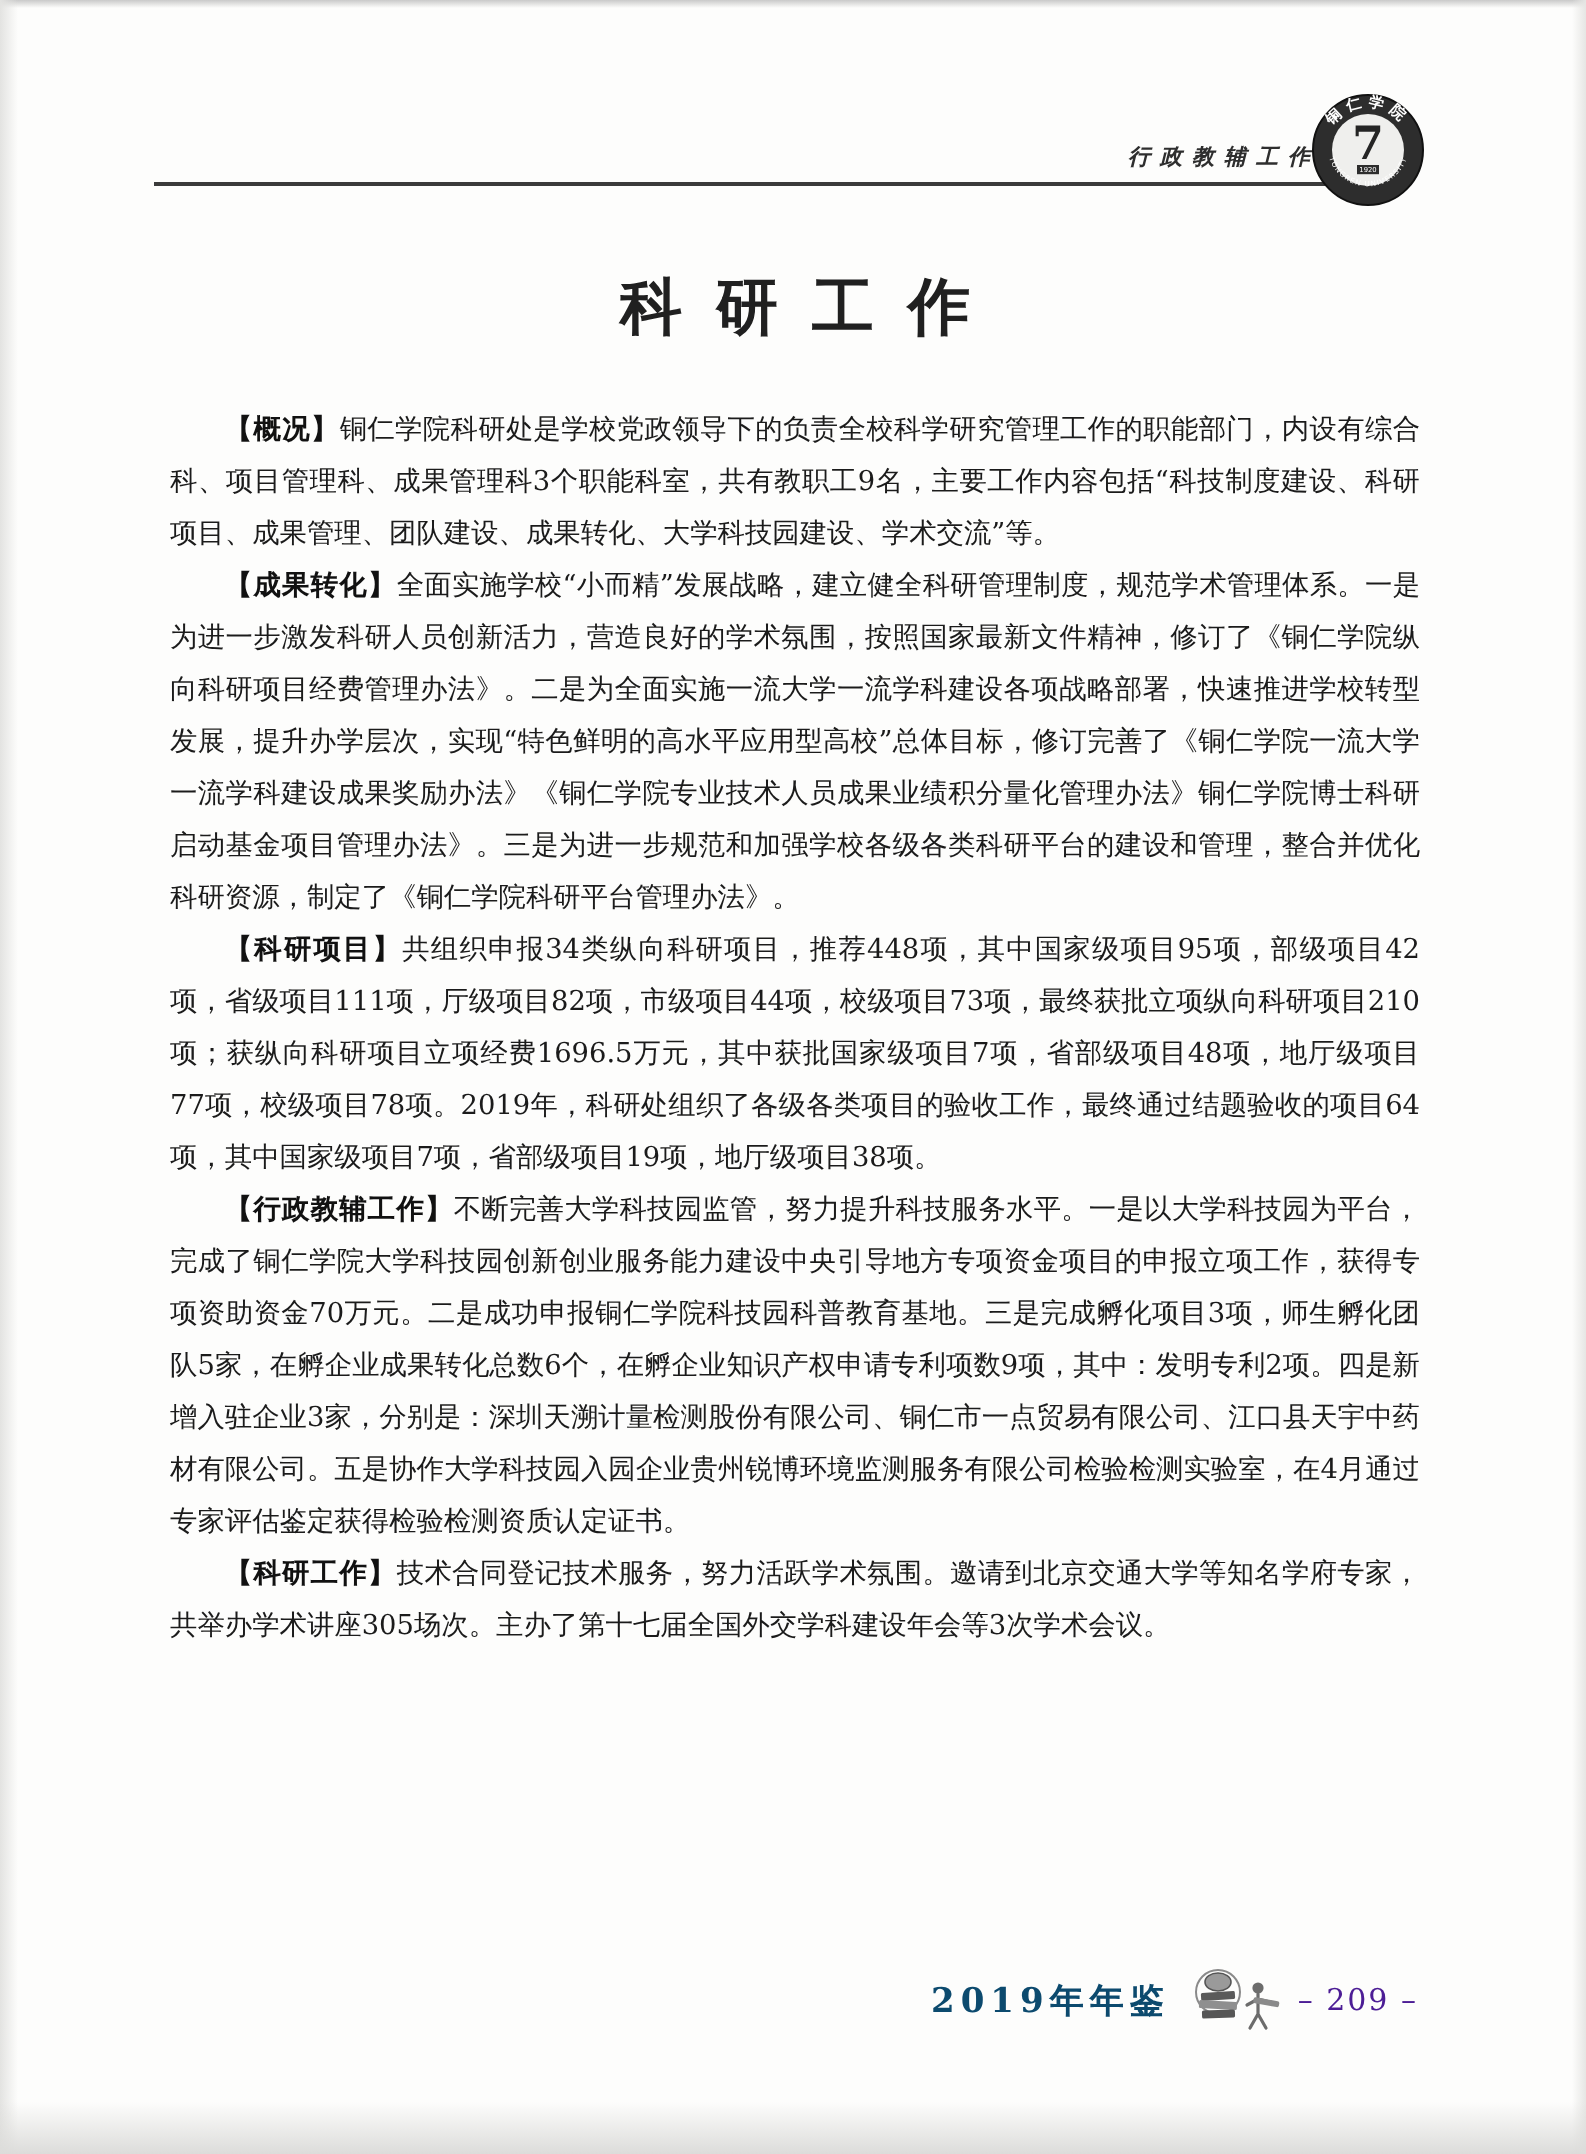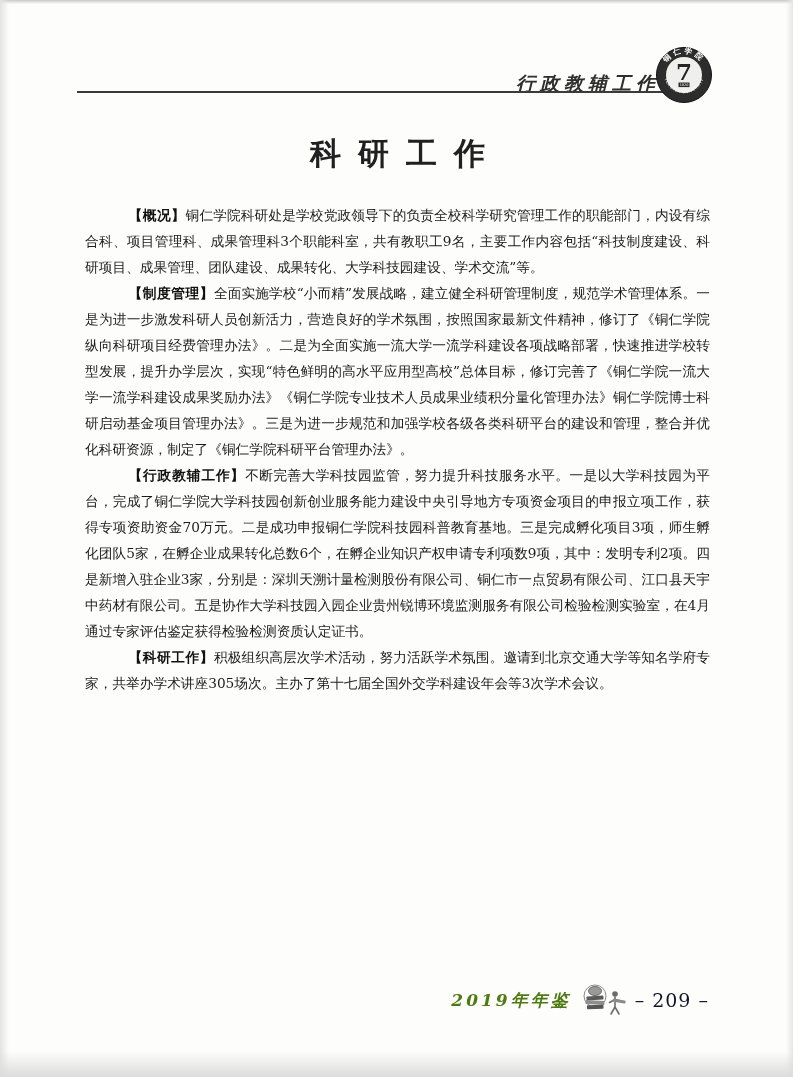--- a/index.html
+++ b/index.html
@@ -21,56 +21,56 @@
     background:linear-gradient(to left,#e6e6e4,rgba(255,255,255,0));}
   .edge-bottom{position:absolute;left:0;right:0;bottom:0;height:26px;
     background:linear-gradient(to top,#dcdcda,rgba(255,255,255,0));}
 
   
   .header-rule{position:absolute;left:77px;top:91px;width:615px;height:2px;background:#3b3b3b;}
   .section-label{
     position:absolute;right:133px;top:71px;
     font-family:"DejaVu Serif","Liberation Serif",serif;
     font-style:italic;font-weight:bold;
-    font-size:19px;letter-spacing:5px;color:#2e2e2e;white-space:nowrap;
+    font-size:11px;letter-spacing:5px;color:#2e2e2e;white-space:nowrap;
   }
   .seal{position:absolute;left:655px;top:46px;width:58px;height:58px;}
 
   
   .title{
     position:absolute;top:133px;left:85px;width:625px;
     text-align:center;font-size:31px;font-weight:bold;color:#202020;
     letter-spacing:17px;text-indent:17px;white-space:nowrap;
   }
 
   
   .article{
     position:absolute;top:202px;left:85px;width:625px;
     font-size:13.7px;line-height:26px;text-align:justify;
     color:#1b1b1b;
   }
   .article p{margin:0;text-indent:2em;}
   .para-label{
     font-family:"DejaVu Sans","Liberation Sans",sans-serif;
-    font-weight:bold;letter-spacing:0.5px;color:#111;margin-left:16px;
+    font-weight:bold;letter-spacing:0.5px;color:#111;
   }
 
   
   .footer{
     position:absolute;top:983px;right:84px;
     display:flex;align-items:center;gap:9px;
   }
   .yearbook{
     font-family:"DejaVu Serif","Liberation Serif",serif;
-    font-weight:bold;font-style:italic;
-    font-size:17px;letter-spacing:3px;color:#4d7c0f;white-space:nowrap;
+    font-weight:bold;
+    font-size:17px;letter-spacing:3px;color:#0c4a6e;white-space:nowrap;
   }
   .footer-icon{width:46px;height:34px;}
   .page-number{
-    font-size:19px;letter-spacing:1px;color:#0f172a;white-space:nowrap;text-align:center;
+    font-size:15px;letter-spacing:1px;color:#4c1d95;white-space:nowrap;text-align:center;
   }
 </style>
 </head>
 <body>
 
 <div class="page">
 
   <div class="edge-top"></div>
   <div class="edge-left"></div>
   <div class="edge-right"></div>
@@ -95,23 +95,24 @@
     </text>
     <text x="29" y="33.5" text-anchor="middle" font-size="23" font-weight="bold" fill="#252525" font-family="DejaVu Serif, serif">7</text>
     <rect x="23.5" y="36.5" width="11" height="4.6" fill="#2d2d2d"></rect>
     <text x="29" y="40.2" text-anchor="middle" font-size="3.4" fill="#ffffff" font-family="DejaVu Sans, sans-serif">1920</text>
   </svg>
 
   <div class="title">科研工作</div>
 
   <div class="article">
     <p><b class="para-label">【概况】</b><span>铜仁学院科研处是学校党政领导下的负责全校科学研究管理工作的职能部门，内设有综合科、项目管理科、成果管理科3个职能科室，共有教职工9名，主要工作内容包括“科技制度建设、科研项目、成果管理、团队建设、成果转化、大学科技园建设、学术交流”等。</span></p>
-    <p><b class="para-label">【制度管理】</b><span>全面实施学校“小而精”发展战略，建立健全科研管理制度，规范学术管理体系。一是为进一步激发科研人员创新活力，营造良好的学术氛围，按照国家最新文件精神，修订了《铜仁学院纵向科研项目经费管理办法》。二是为全面实施一流大学一流学科建设各项战略部署，快速推进学校转型发展，提升办学层次，实现“特色鲜明的高水平应用型高校”总体目标，修订完善了《铜仁学院一流大学一流学科建设成果奖励办法》《铜仁学院专业技术人员成果业绩积分量化管理办法》铜仁学院博士科研启动基金项目管理办法》。三是为进一步规范和加强学校各级各类科研平台的建设和管理，整合并优化科研资源，制定了《铜仁学院科研平台管理办法》。</span></p>
+    <p><b class="para-label">【成果转化】</b><span>全面实施学校“小而精”发展战略，建立健全科研管理制度，规范学术管理体系。一是为进一步激发科研人员创新活力，营造良好的学术氛围，按照国家最新文件精神，修订了《铜仁学院纵向科研项目经费管理办法》。二是为全面实施一流大学一流学科建设各项战略部署，快速推进学校转型发展，提升办学层次，实现“特色鲜明的高水平应用型高校”总体目标，修订完善了《铜仁学院一流大学一流学科建设成果奖励办法》《铜仁学院专业技术人员成果业绩积分量化管理办法》铜仁学院博士科研启动基金项目管理办法》。三是为进一步规范和加强学校各级各类科研平台的建设和管理，整合并优化科研资源，制定了《铜仁学院科研平台管理办法》。</span></p>
+    <p><b class="para-label">【科研项目】</b><span>共组织申报34类纵向科研项目，推荐448项，其中国家级项目95项，部级项目42项，省级项目111项，厅级项目82项，市级项目44项，校级项目73项，最终获批立项纵向科研项目210项；获纵向科研项目立项经费1696.5万元，其中获批国家级项目7项，省部级项目48项，地厅级项目77项，校级项目78项。2019年，科研处组织了各级各类项目的验收工作，最终通过结题验收的项目64项，其中国家级项目7项，省部级项目19项，地厅级项目38项。</span></p>
     <p><b class="para-label">【行政教辅工作】</b><span>不断完善大学科技园监管，努力提升科技服务水平。一是以大学科技园为平台，完成了铜仁学院大学科技园创新创业服务能力建设中央引导地方专项资金项目的申报立项工作，获得专项资助资金70万元。二是成功申报铜仁学院科技园科普教育基地。三是完成孵化项目3项，师生孵化团队5家，在孵企业成果转化总数6个，在孵企业知识产权申请专利项数9项，其中：发明专利2项。四是新增入驻企业3家，分别是：深圳天溯计量检测股份有限公司、铜仁市一点贸易有限公司、江口县天宇中药材有限公司。五是协作大学科技园入园企业贵州锐博环境监测服务有限公司检验检测实验室，在4月通过专家评估鉴定获得检验检测资质认定证书。</span></p>
-    <p><b class="para-label">【科研工作】</b><span>积极组织高层次学术活动，努力活跃学术氛围。邀请到北京交通大学等知名学府专家，共举办学术讲座305场次。主办了第十七届全国外交学科建设年会等3次学术会议。</span></p>
+    <p><b class="para-label">【科研工作】</b><span>技术合同登记技术服务，努力活跃学术氛围。邀请到北京交通大学等知名学府专家，共举办学术讲座305场次。主办了第十七届全国外交学科建设年会等3次学术会议。</span></p>
   </div>
 
   <div class="footer">
     <span class="yearbook">2019年年鉴</span>
     <svg class="footer-icon" viewBox="0 0 46 34">
       <circle cx="15" cy="13" r="11" fill="none" stroke="#8a8a8a" stroke-width="1"></circle>
       <ellipse cx="15" cy="8" rx="6.5" ry="4.5" fill="#9a9a9a"></ellipse>
       <ellipse cx="15" cy="8" rx="6.5" ry="4.5" fill="none" stroke="#555" stroke-width="0.8"></ellipse>
       <rect x="6.5" y="13" width="17" height="4" rx="0.8" fill="#5a5a5a" transform="rotate(-4 15 15)"></rect>
       <rect x="5.5" y="17.5" width="19" height="4" rx="0.8" fill="#8f8f8f" transform="rotate(3 15 19.5)"></rect>

